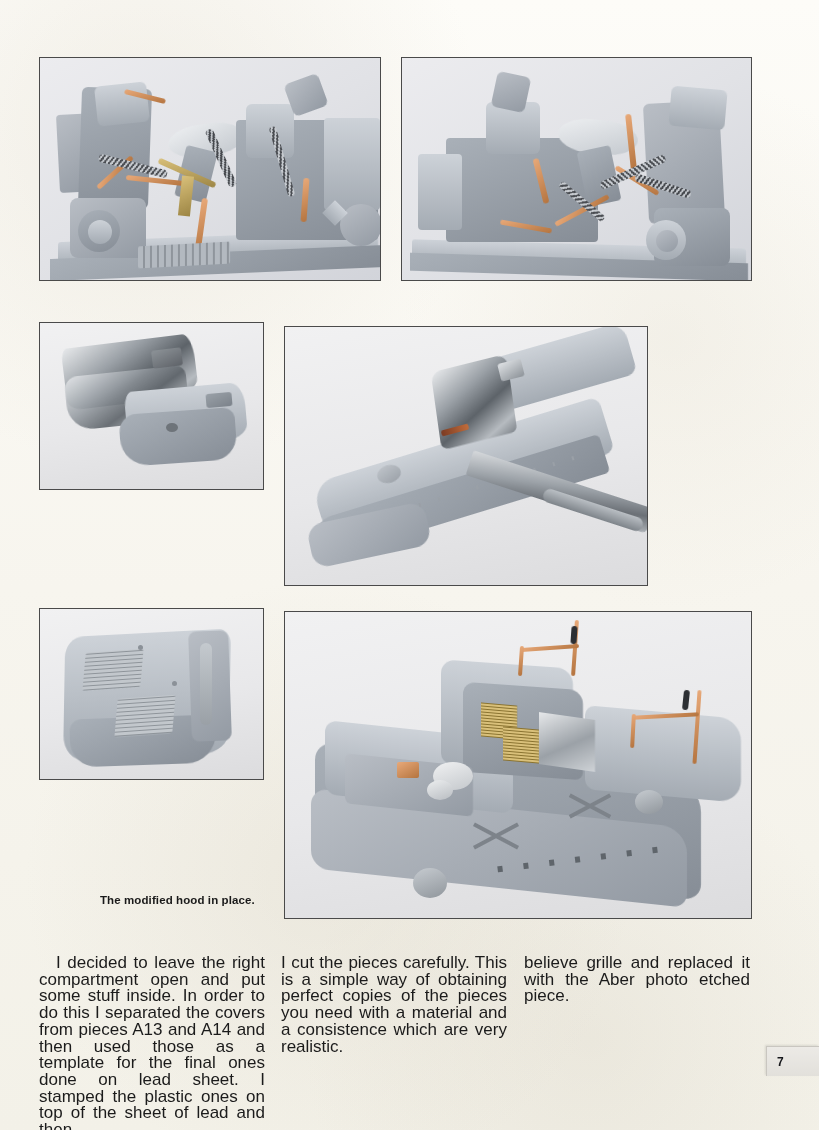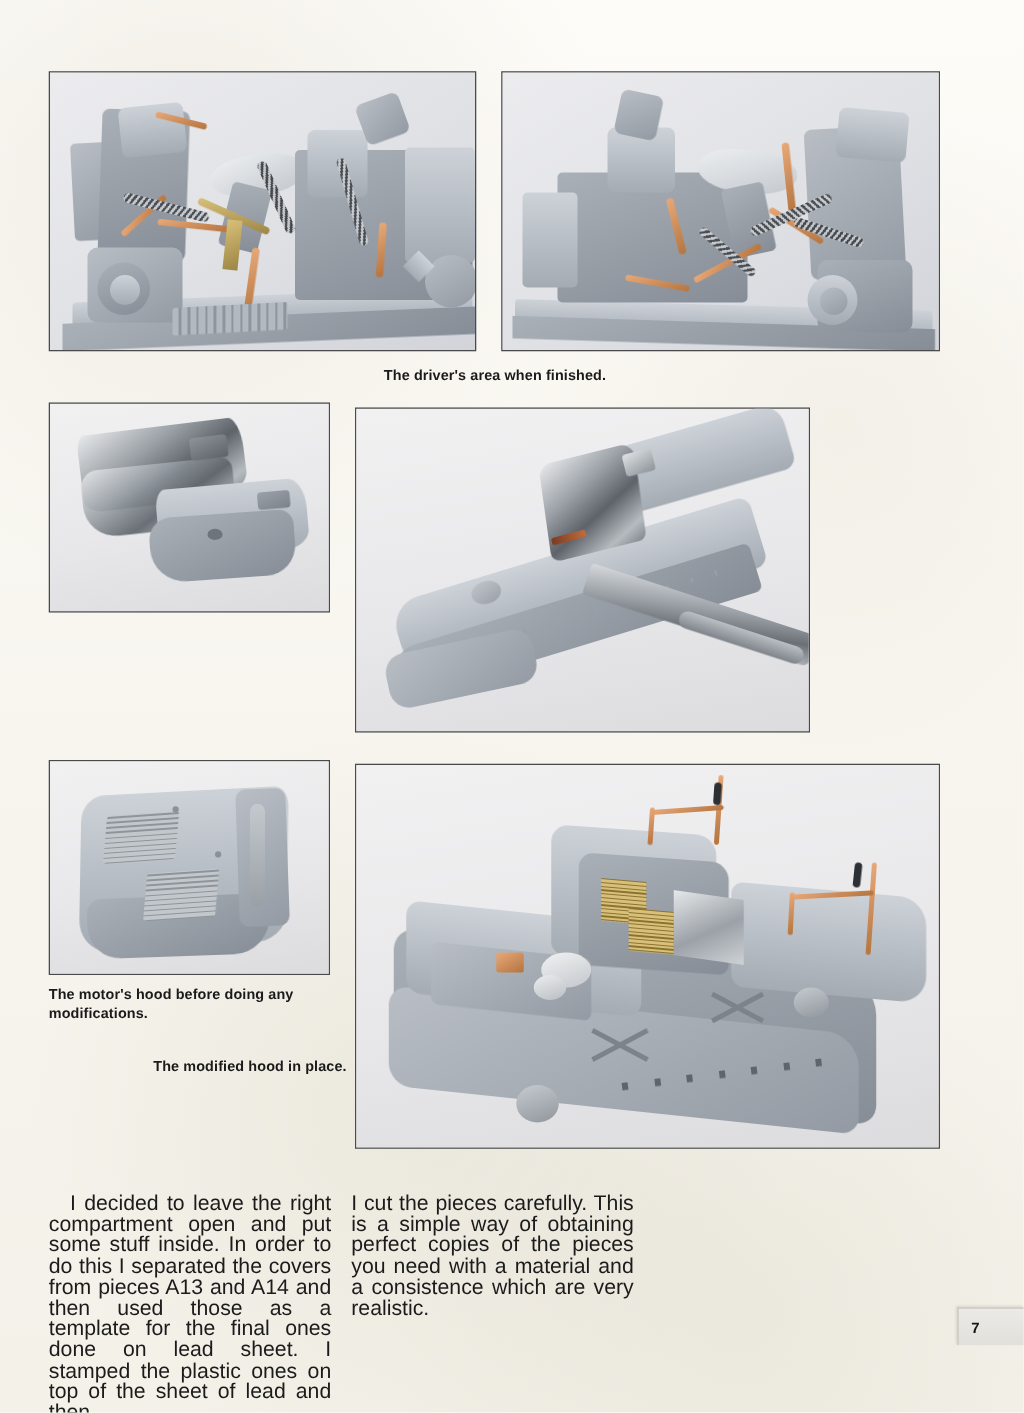--- a/index.html
+++ b/index.html
@@ -192,21 +192,20 @@
     <div class="shape copper sft" style="left:136px; top:100px; width:6px; height:46px; border-radius:3px; transform:rotate(-14deg);"></div>
 
     <div class="shape sft" style="left:196px; top:110px; width:70px; height:8px; transform:rotate(-24deg); border-radius:4px;
         background:repeating-linear-gradient(66deg,#4a4d52 0 2px,#c7cbd0 2px 4px);"></div>
     <div class="shape sft" style="left:232px; top:124px; width:58px; height:8px; transform:rotate(18deg); border-radius:4px;
         background:repeating-linear-gradient(110deg,#45484d 0 2px,#c4c8cd 2px 4px);"></div>
     <div class="shape sft" style="left:152px; top:140px; width:56px; height:7px; transform:rotate(40deg); border-radius:4px;
         background:repeating-linear-gradient(130deg,#4a4d52 0 2px,#c7cbd0 2px 4px);"></div>
   </div>
 
-  <div class="caption centered" style="left:246px; top:294px; width:300px;">The driver's area when finished.</div>
 
   <div class="photo ph-grad-white" style="left:39px; top:322px; width:225px; height:168px;">
     <div class="bg"></div>
 
     <div class="shape metal sft" style="left:24px; top:18px; width:132px; height:62px;
         border-radius:6px 10px 30px 16px / 14px 26px 18px 10px; transform:rotate(-7deg);"></div>
     <div class="shape metal sft" style="left:26px; top:48px; width:122px; height:54px;
         border-radius:14px 10px 22px 26px; transform:rotate(-6deg); opacity:.9;"></div>
     <div class="shape sft" style="left:112px; top:26px; width:30px; height:18px; border-radius:3px;
         background:linear-gradient(160deg,#8d9398,#5e6268); transform:rotate(-7deg);"></div>
@@ -273,21 +272,20 @@
                    repeating-linear-gradient(90deg,#8e949a 0 1px,transparent 1px 4px);"></div>
     <div class="shape sft" style="left:76px; top:88px; width:58px; height:38px; transform:rotate(-4deg) skewX(-9deg);
         border-radius:3px;
         background:repeating-linear-gradient(0deg,#8e949a 0 1px,#c2c7cc 1px 4px),
                    repeating-linear-gradient(90deg,#8e949a 0 1px,transparent 1px 4px);"></div>
 
     <div class="shape sft" style="left:98px; top:36px; width:5px; height:5px; border-radius:50%; background:#8b9198;"></div>
     <div class="shape sft" style="left:132px; top:72px; width:5px; height:5px; border-radius:50%; background:#8b9198;"></div>
   </div>
 
-  <div class="caption" style="left:39px; top:789px; width:230px;">The motor's hood before doing any modifications.</div>
 
   <div class="photo ph-grad-white" style="left:284px; top:611px; width:468px; height:308px;">
     <div class="bg"></div>
 
     <div class="shape gry2 sft" style="left:30px; top:150px; width:386px; height:118px;
         border-radius:18px 30px 16px 22px; transform:skewY(6deg);"></div>
     <div class="shape gry sft" style="left:26px; top:196px; width:376px; height:80px;
         border-radius:16px 26px 14px 18px; transform:skewY(6deg);"></div>
 
     <div class="shape gry3 sft" style="left:40px; top:118px; width:188px; height:74px;
@@ -333,30 +331,31 @@
     <div class="shape sft" style="left:282px; top:192px; width:46px; height:4px; background:#7d838a; transform:rotate(28deg);"></div>
     <div class="shape sft" style="left:212px; top:244px; width:170px; height:6px; transform:rotate(-7deg);
         background:repeating-linear-gradient(90deg,#5f656b 0 5px,transparent 5px 26px);"></div>
 
     <div class="shape sft" style="left:128px; top:256px; width:34px; height:30px; border-radius:50%;
         background:linear-gradient(160deg,#c6cbd0,#90969c);"></div>
     <div class="shape sft" style="left:350px; top:178px; width:28px; height:24px; border-radius:50%;
         background:linear-gradient(160deg,#c6cbd0,#90969c);"></div>
   </div>
 
-  <div class="caption" style="left:100px; top:847px; width:200px;text-align:center;">The modified hood in place.</div>
+  <div class="caption" style="left:100px; top:893px; width:200px;">The modified hood in place.</div>
 
   <div class="col" style="left:39px;">
     <p class="ind">I decided to leave the right compartment open and put some stuff inside. In order to do this I separated the covers from pieces A13 and A14 and then used those as a template for the final ones done on lead sheet. I stamped the plastic ones on top of the sheet of lead and then</p>
   </div>
 
   <div class="col" style="left:281px;">
     <p>I cut the pieces carefully. This is a simple way of obtaining perfect copies of the pieces you need with a material and a consistence which are very realistic.</p>
   </div>
 
   <div class="col" style="left:524px;">
+    <p>believe grille and replaced it with the Aber photo etched piece.</p>
   </div>
 
   <div class="page-tab">
     <span>7</span>
   </div>
 
 </div>
 
 </body></html>

